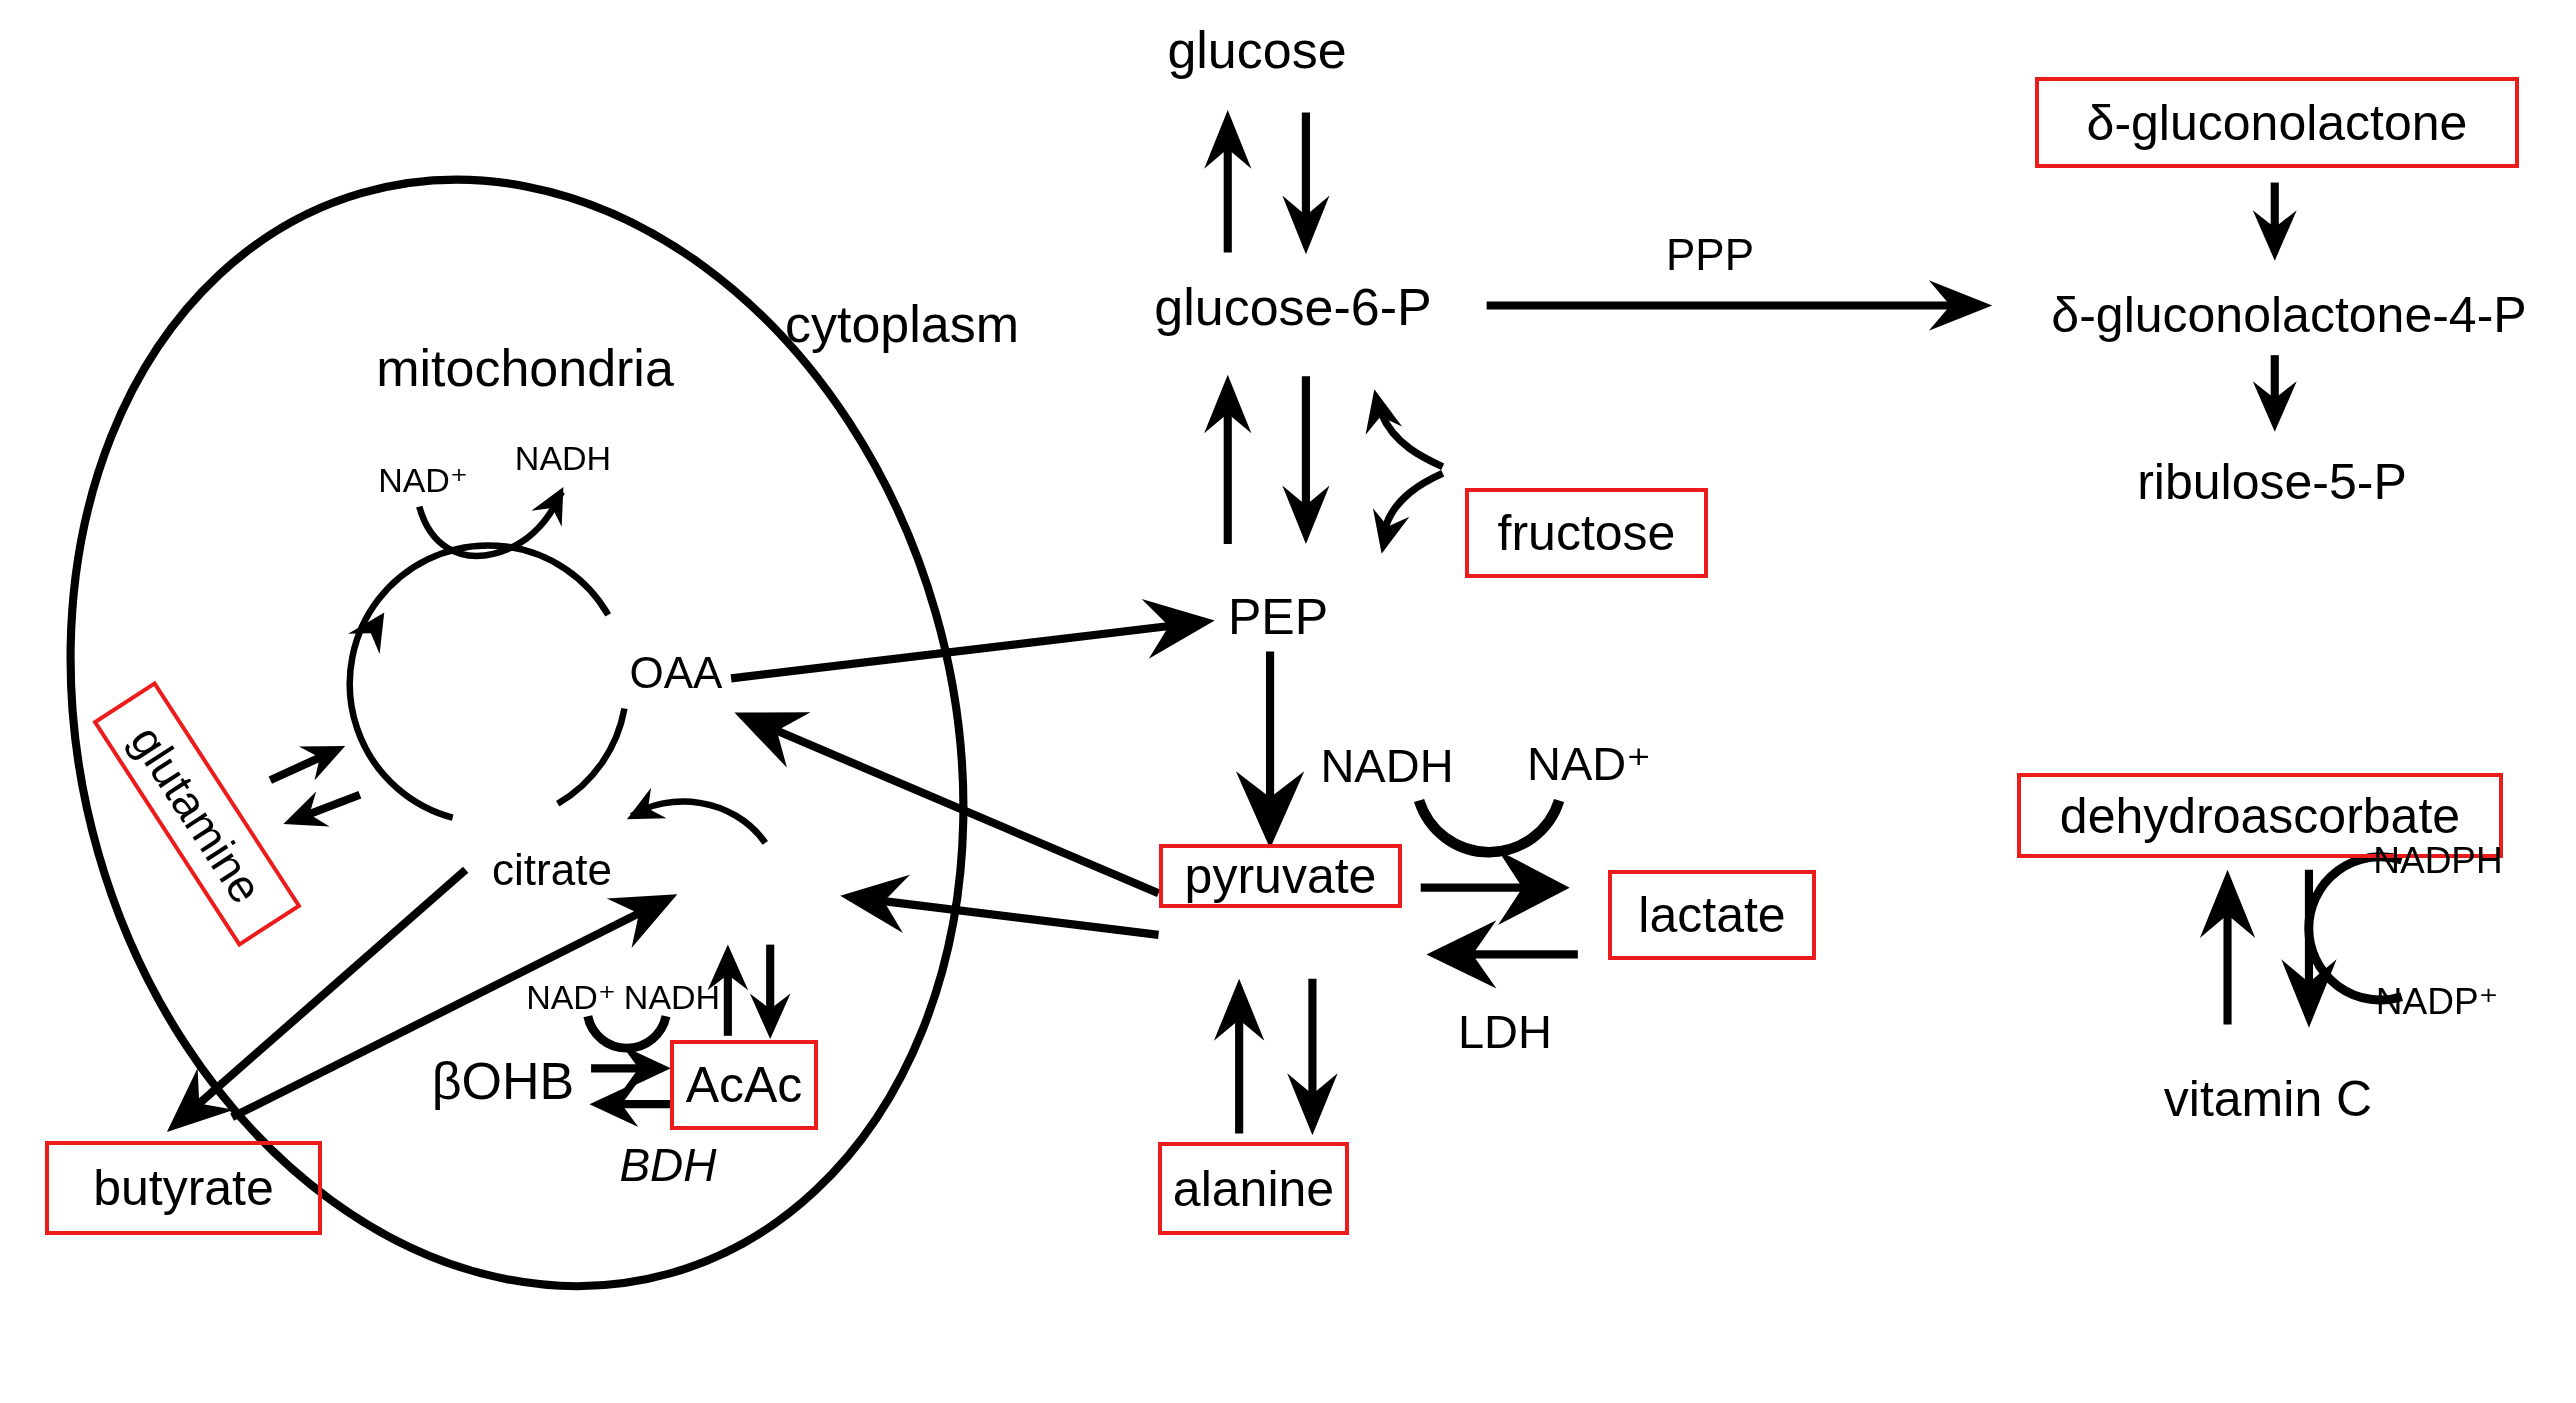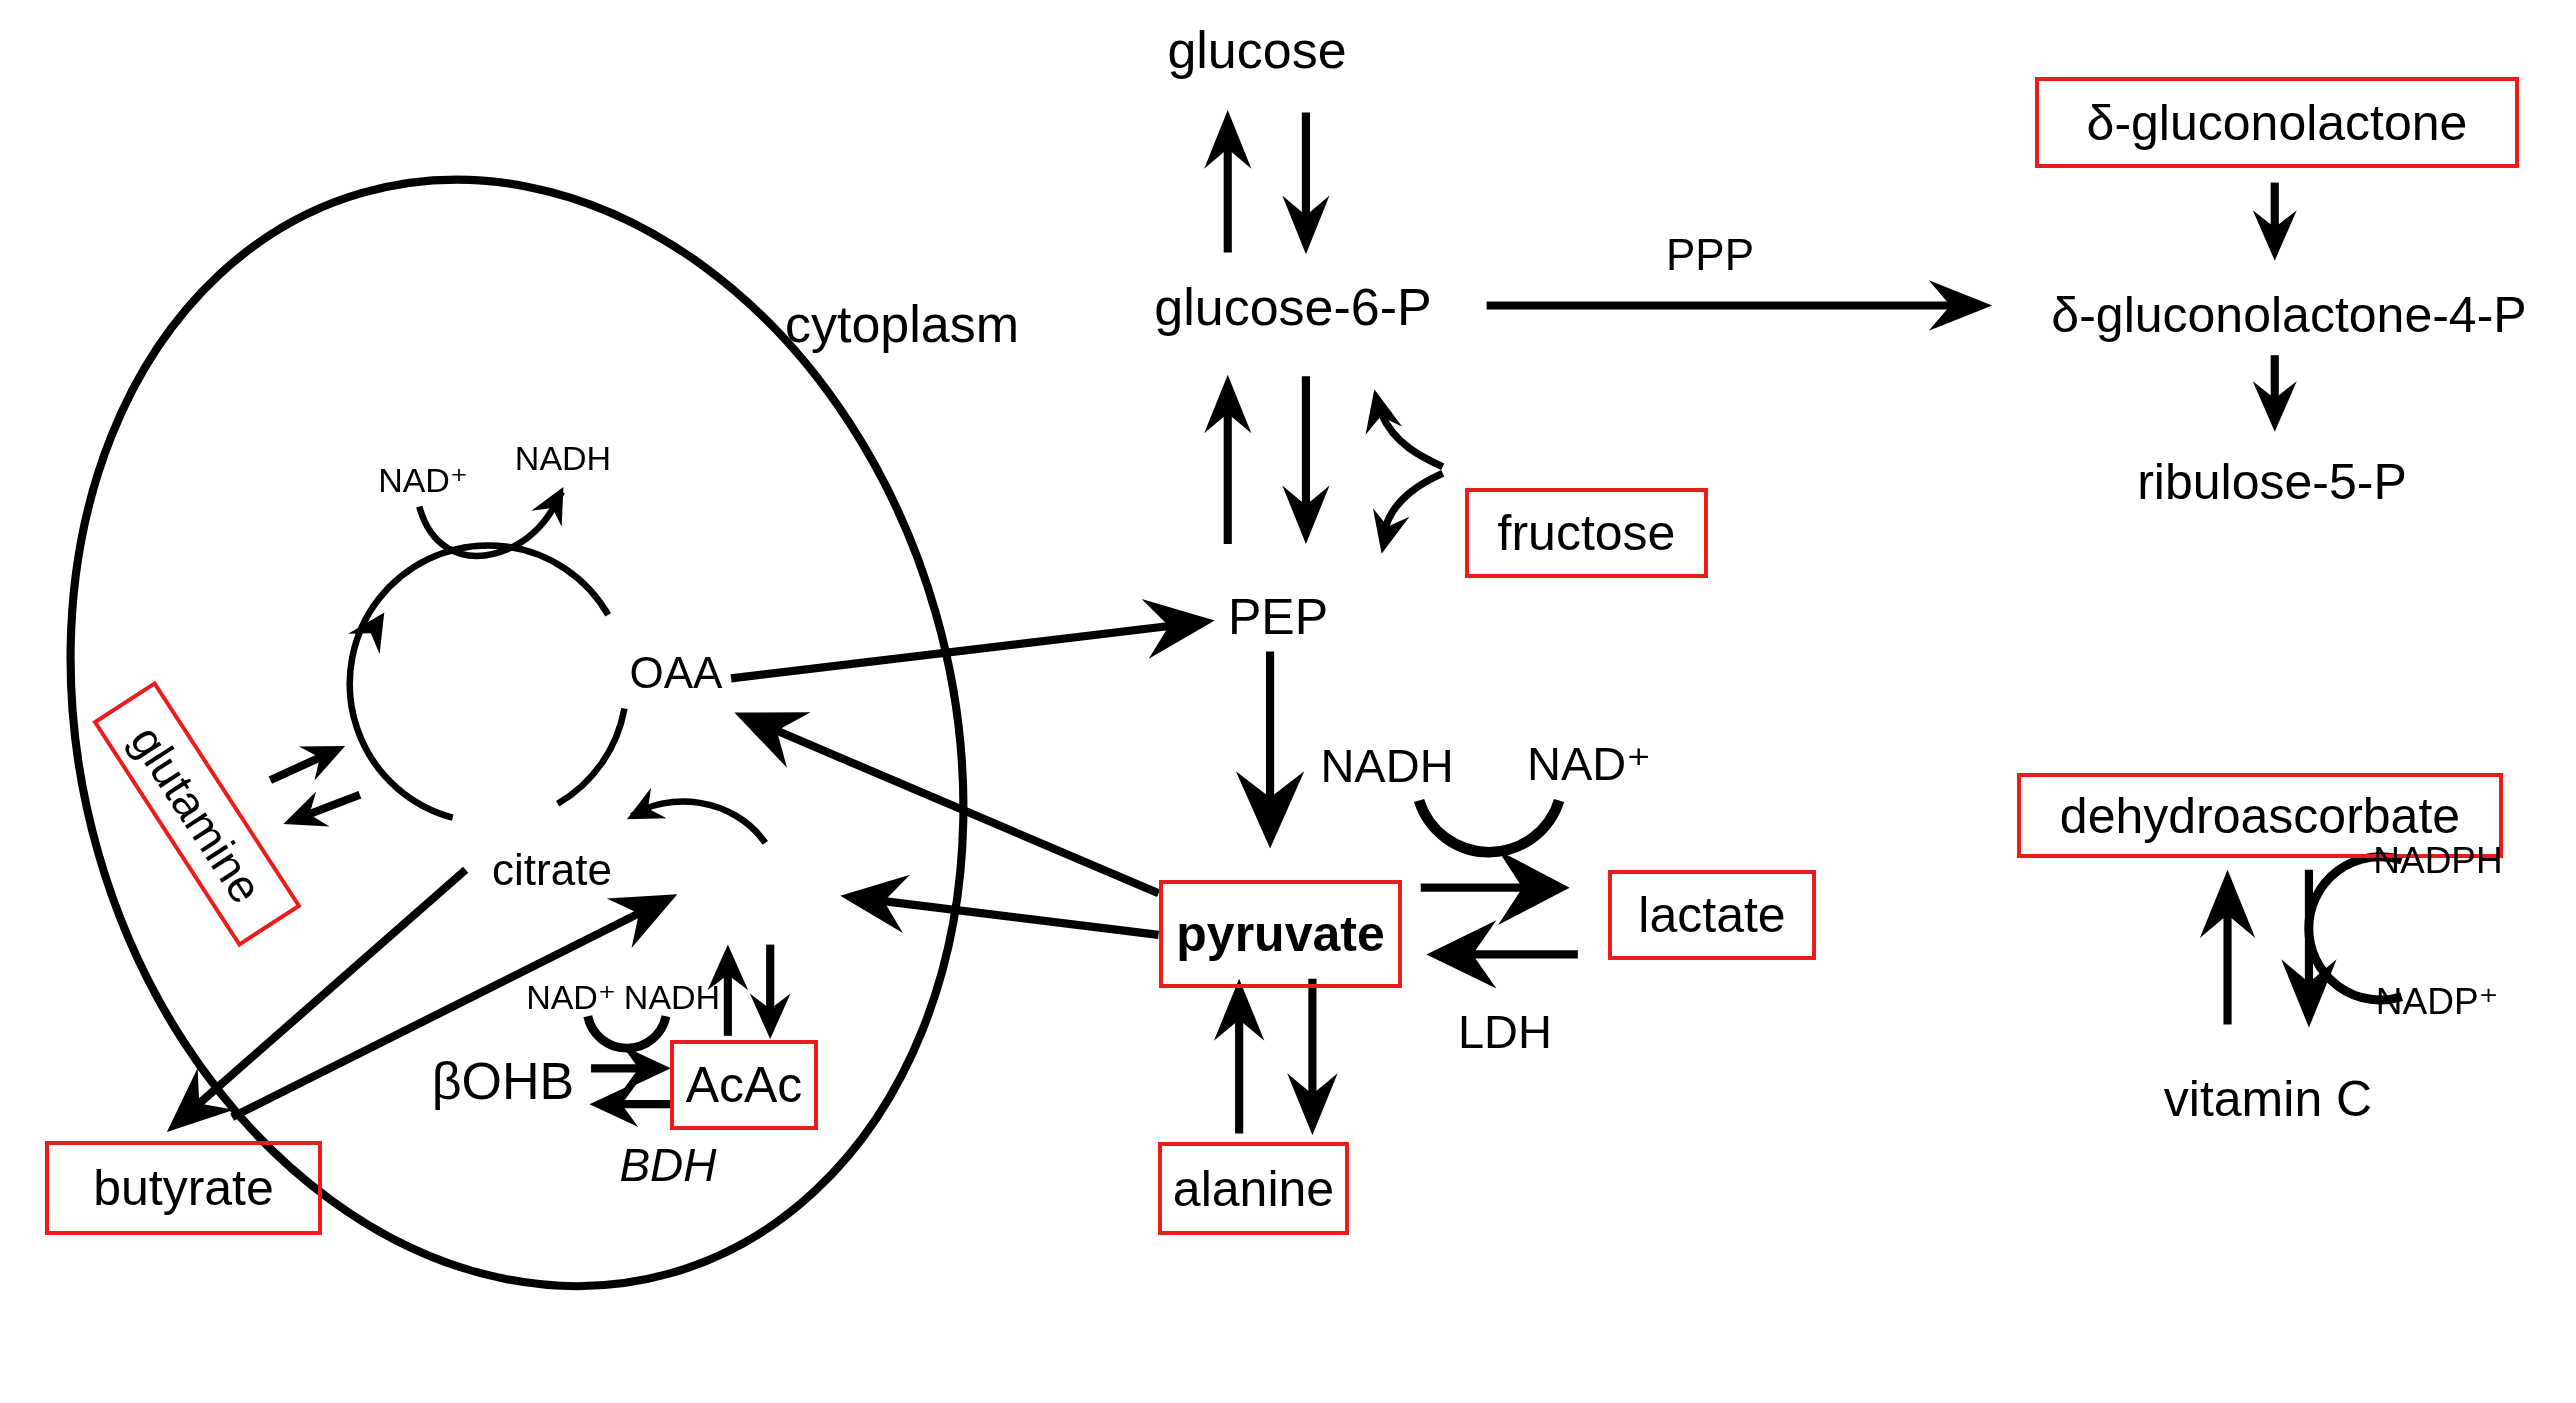--- a/index.html
+++ b/index.html
@@ -88,29 +88,30 @@
       <polygon points="824,1312 764,1340 784.4,1312 764,1284" fill="#000000"></polygon>
       <line x1="824" y1="1356" x2="754" y2="1356" stroke="#000000" stroke-width="10"></line>
       <polygon points="724,1356 784,1328 763.6,1356 784,1384" fill="#000000"></polygon>
       <line x1="894" y1="1272" x2="894" y2="1188" stroke="#000000" stroke-width="10"></line>
       <polygon points="894,1160 919,1216 894,1196.96 869,1216" fill="#000000"></polygon>
       <line x1="946" y1="1160" x2="946" y2="1248" stroke="#000000" stroke-width="10"></line>
       <polygon points="946,1276 921,1220 946,1239.04 971,1220" fill="#000000"></polygon>
     </svg>
 
   <div class="lab f64" style="left:902px;top:324px;">cytoplasm</div>
+  <div class="lab f64" style="left:525px;top:368px;">mitochondria</div>
 
   <div class="lab f64" style="left:1257px;top:50px;">glucose</div>
   <div class="lab f64" style="left:1293px;top:307px;">glucose-6-P</div>
   <div class="lab f62" style="left:1278px;top:617px;">PEP</div>
   <div class="lab f58" style="left:1387px;top:765px;">NADH</div>
   <div class="lab f58" style="left:1589px;top:763px;">NAD⁺</div>
   <div class="lab f58" style="left:1505px;top:1031px;">LDH</div>
 
-  <div class="rbox" style="left:1159px;top:880px;width:243px;height:108px;font-weight:bold;">
+  <div class="rbox" style="left:1159px;top:844px;width:243px;height:64px;">
     <span class="f62">pyruvate</span>
   </div>
   <div class="rbox" style="left:1608px;top:870px;width:208px;height:90px;">
     <span class="f62">lactate</span>
   </div>
   <div class="rbox" style="left:1158px;top:1142px;width:191px;height:93px;">
     <span class="f62">alanine</span>
   </div>
 
   <div class="lab f54" style="left:1710px;top:255px;">PPP</div>

